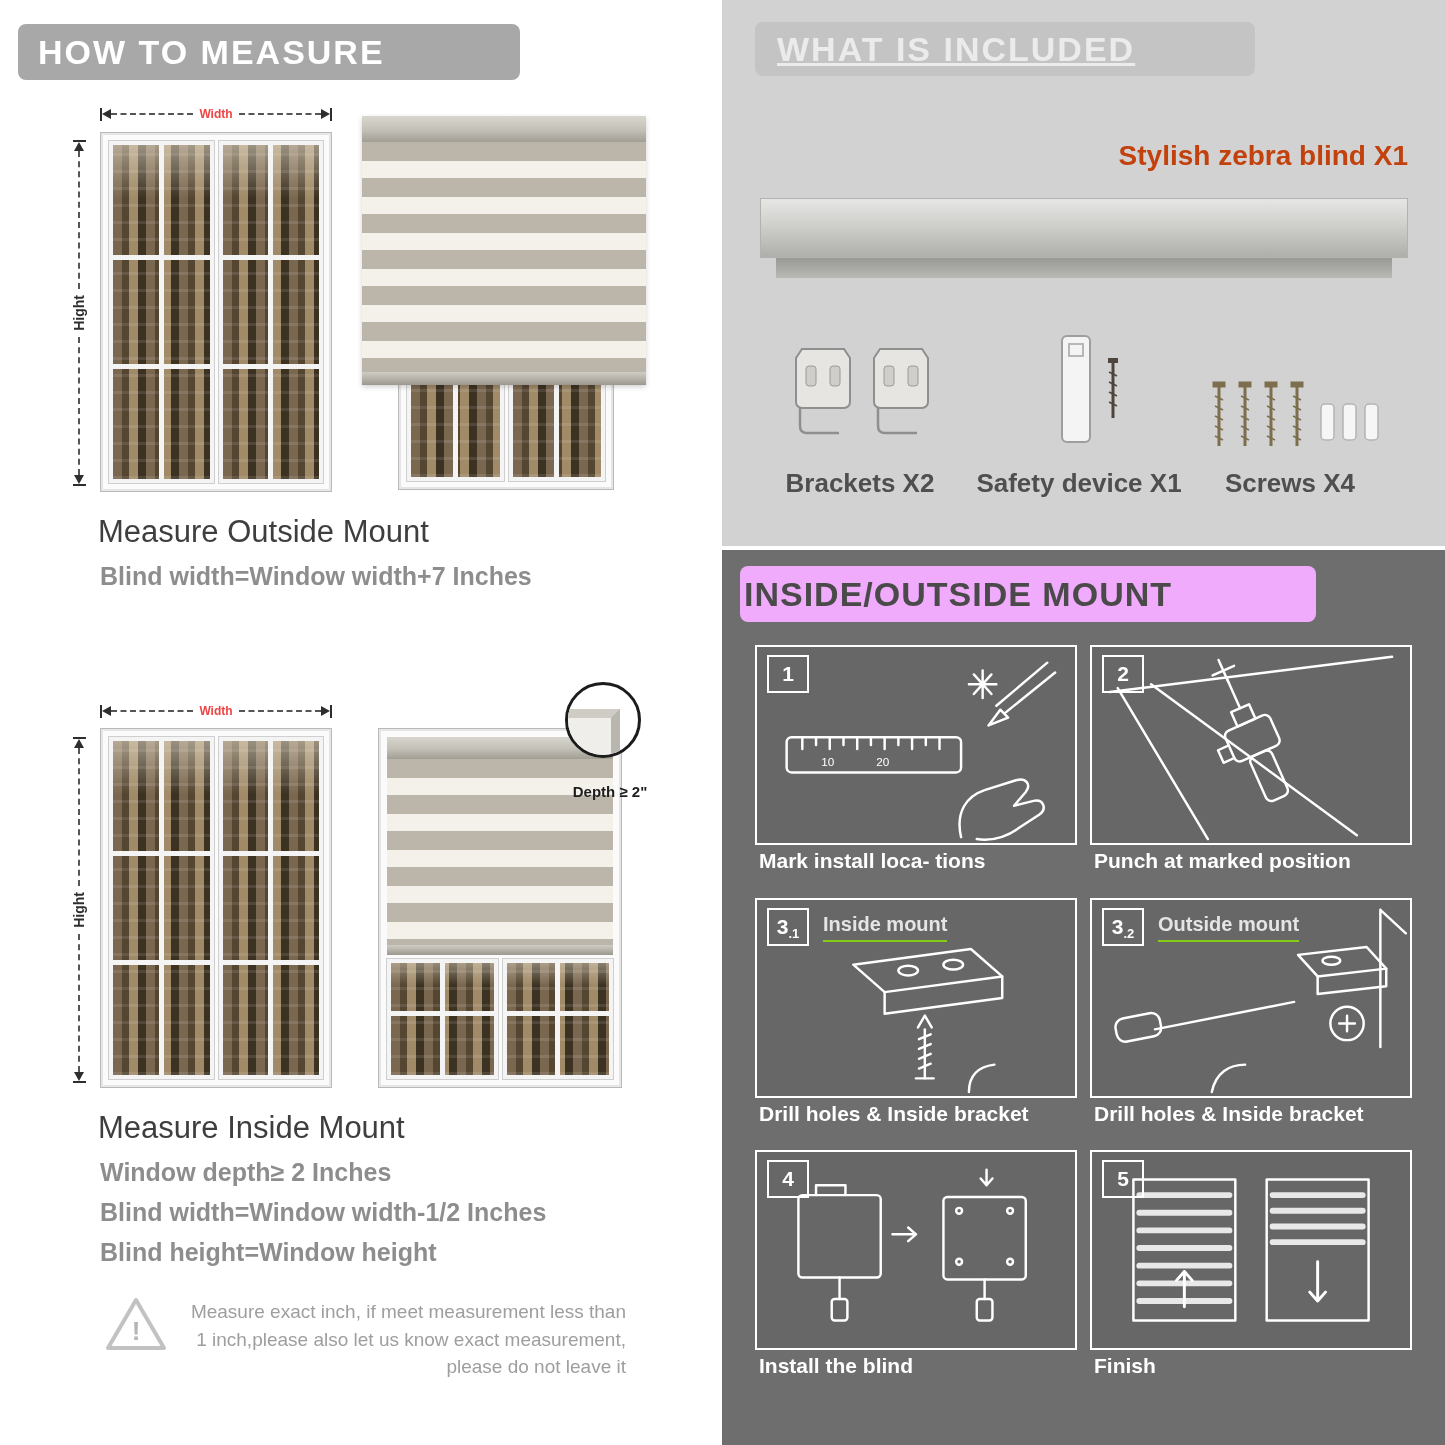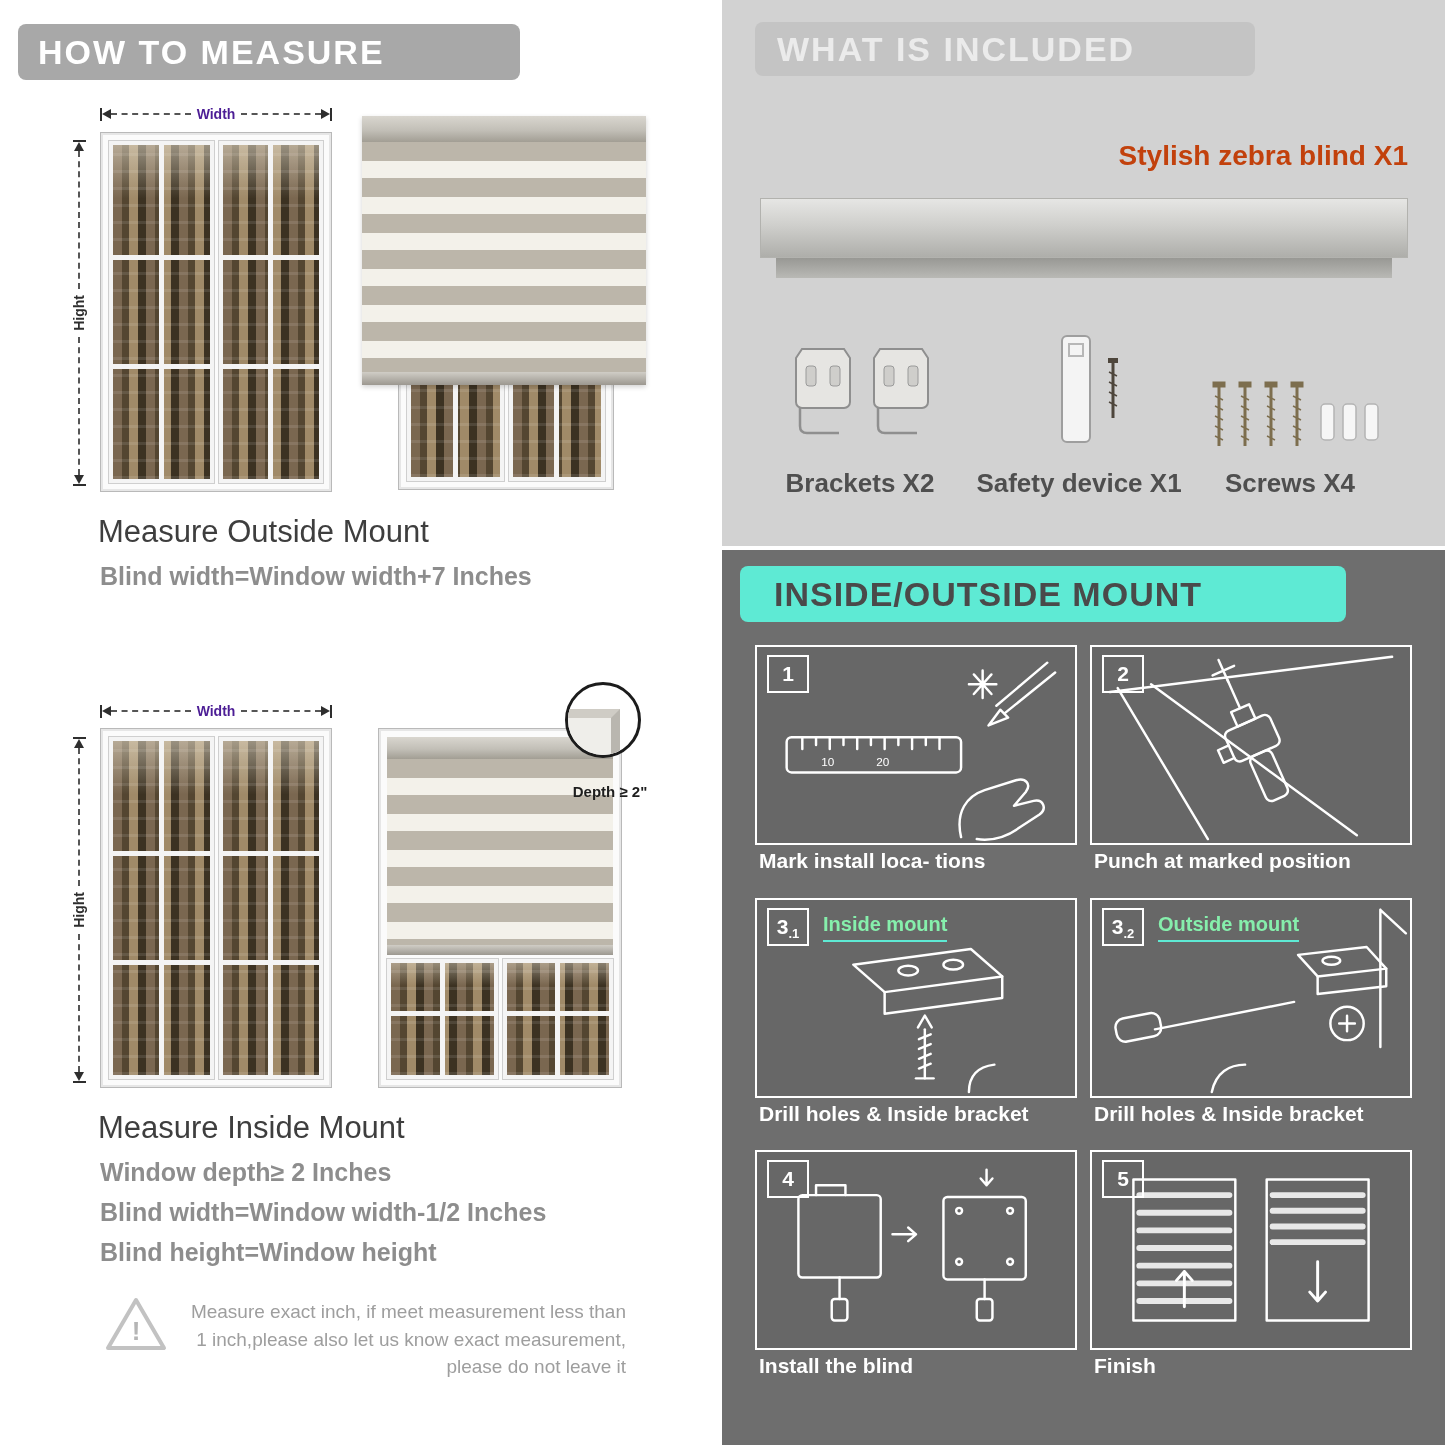--- a/index.html
+++ b/index.html
@@ -6,23 +6,23 @@
   #root{position:relative;width:1445px;height:1445px;background:#ffffff;overflow:hidden;
         font-family:"Liberation Sans",sans-serif;}
   .abs{position:absolute;}
 
   
   .hbar{position:absolute;border-radius:8px;display:flex;align-items:center;
         font-weight:bold;letter-spacing:2px;}
   .hbar.left-h{left:18px;top:24px;width:482px;height:56px;background:#a8a8a8;
         color:#ffffff;font-size:34px;padding-left:20px;}
   .hbar.incl-h{left:755px;top:22px;width:478px;height:54px;background:#c4c4c4;
-        color:#ebebeb;font-size:34px;padding-left:22px;}
-  .hbar.mount-h{left:740px;top:566px;width:572px;height:56px;background:#5eead4;
-        color:#4a4a4a;font-size:34px;padding-left:34px;letter-spacing:1px;}
+        color:#ebebeb;font-size:34px;padding-left:22px;text-decoration:underline;}
+  .hbar.mount-h{left:740px;top:566px;width:572px;height:56px;background:#f0abfc;
+        color:#4a4a4a;font-size:34px;padding-left:4px;letter-spacing:1px;}
 
   
   .included-bg{position:absolute;left:722px;top:0;width:723px;height:546px;background:#d2d2d2;}
   .dark-bg{position:absolute;left:722px;top:550px;width:723px;height:895px;background:#6e6e6e;}
 
   
   .window{position:absolute;background:#fbfbfb;border:1px solid #b9b9b9;
           box-shadow:inset 0 0 0 2px #e6e6e6;padding:8px;display:flex;gap:5px;box-sizing:border-box;}
   .sash{flex:1;border:4px solid #f4f4f4;box-shadow:0 0 0 1px #cfcfcf;
     background:
@@ -44,21 +44,21 @@
   
   .blind{position:absolute;display:flex;flex-direction:column;box-shadow:0 2px 5px rgba(0,0,0,.18);}
   .cassette{background:linear-gradient(180deg,#d9d6cf 0%,#c2bfb7 55%,#a29e94 100%);}
   .stripes{background:repeating-linear-gradient(180deg,#bcb6aa 0 19px,#f3f1ea 19px 36px);}
   .rail{background:linear-gradient(180deg,#d0cdc6,#9c9890);}
   .blind-in{display:flex;flex-direction:column;width:100%;}
 
   
   .harrow{position:absolute;display:flex;align-items:center;height:16px;color:#333;}
   .hseg{flex:1;border-top:2px dashed #555;height:0;}
-  .hlabel{font-size:14px;font-weight:bold;padding:0 6px;color:#4c1d95;}
+  .hlabel{font-size:12px;font-weight:bold;padding:0 6px;color:#ef4444;}
   .tri-l{width:0;height:0;border-top:5px solid transparent;border-bottom:5px solid transparent;border-right:9px solid #2e2e2e;}
   .tri-r{width:0;height:0;border-top:5px solid transparent;border-bottom:5px solid transparent;border-left:9px solid #2e2e2e;}
   .vbarr{width:2px;height:13px;background:#2e2e2e;}
   .varrow{position:absolute;display:flex;flex-direction:column;align-items:center;width:18px;}
   .vseg{flex:1;border-left:2px dashed #555;width:0;}
   .vlabel{writing-mode:vertical-rl;transform:rotate(180deg);font-size:14px;font-weight:bold;color:#2e2e2e;padding:6px 0;white-space:nowrap;}
   .tri-u{width:0;height:0;border-left:5px solid transparent;border-right:5px solid transparent;border-bottom:9px solid #2e2e2e;}
   .tri-d{width:0;height:0;border-left:5px solid transparent;border-right:5px solid transparent;border-top:9px solid #2e2e2e;}
   .hbarr{width:13px;height:2px;background:#2e2e2e;}
 
@@ -74,22 +74,22 @@
   .cassette-big{position:absolute;left:760px;top:198px;width:648px;height:60px;
      background:linear-gradient(180deg,#e6e6e4 0%,#cfcfcc 45%,#aeaeaa 100%);border:1px solid #b2b2ae;box-sizing:border-box;}
   .cassette-lip{position:absolute;left:776px;top:258px;width:616px;height:20px;
      background:linear-gradient(180deg,#989894,#b9b9b5);}
 
   
   .panel{position:absolute;width:322px;height:200px;border:2px solid #ffffff;background:#676767;box-sizing:border-box;}
   .badge{position:absolute;left:10px;top:8px;min-width:30px;height:34px;border:2px solid #fff;
      color:#fff;font-weight:bold;font-size:21px;display:flex;align-items:center;justify-content:center;padding:0 4px;}
   .badge .sub{font-size:13px;align-self:flex-end;padding-bottom:3px;}
-  .steptitle{position:absolute;left:66px;top:13px;color:#86efac;font-weight:bold;font-size:20px;
-     border-bottom:2px solid #5eead4;padding-bottom:4px;}
+  .steptitle{position:absolute;left:66px;top:13px;color:#e5e5e5;font-weight:bold;font-size:20px;
+     border-bottom:2px solid #84cc16;padding-bottom:4px;}
   .caption{position:absolute;color:#ffffff;font-weight:bold;font-size:21px;}
   .illus{position:absolute;left:0;top:0;width:100%;height:100%;}
 
   .circle-callout{position:absolute;left:565px;top:682px;width:76px;height:76px;border:3px solid #1c1c1c;
      border-radius:50%;background:#ffffff;overflow:hidden;box-sizing:border-box;}
   .cc-corner{position:absolute;left:0;bottom:0;width:52px;height:46px;
      border-top:9px solid #cfccc5;border-right:9px solid #b9b6af;box-sizing:border-box;background:#efeeea;}
 </style>
 </head>
 <body>

